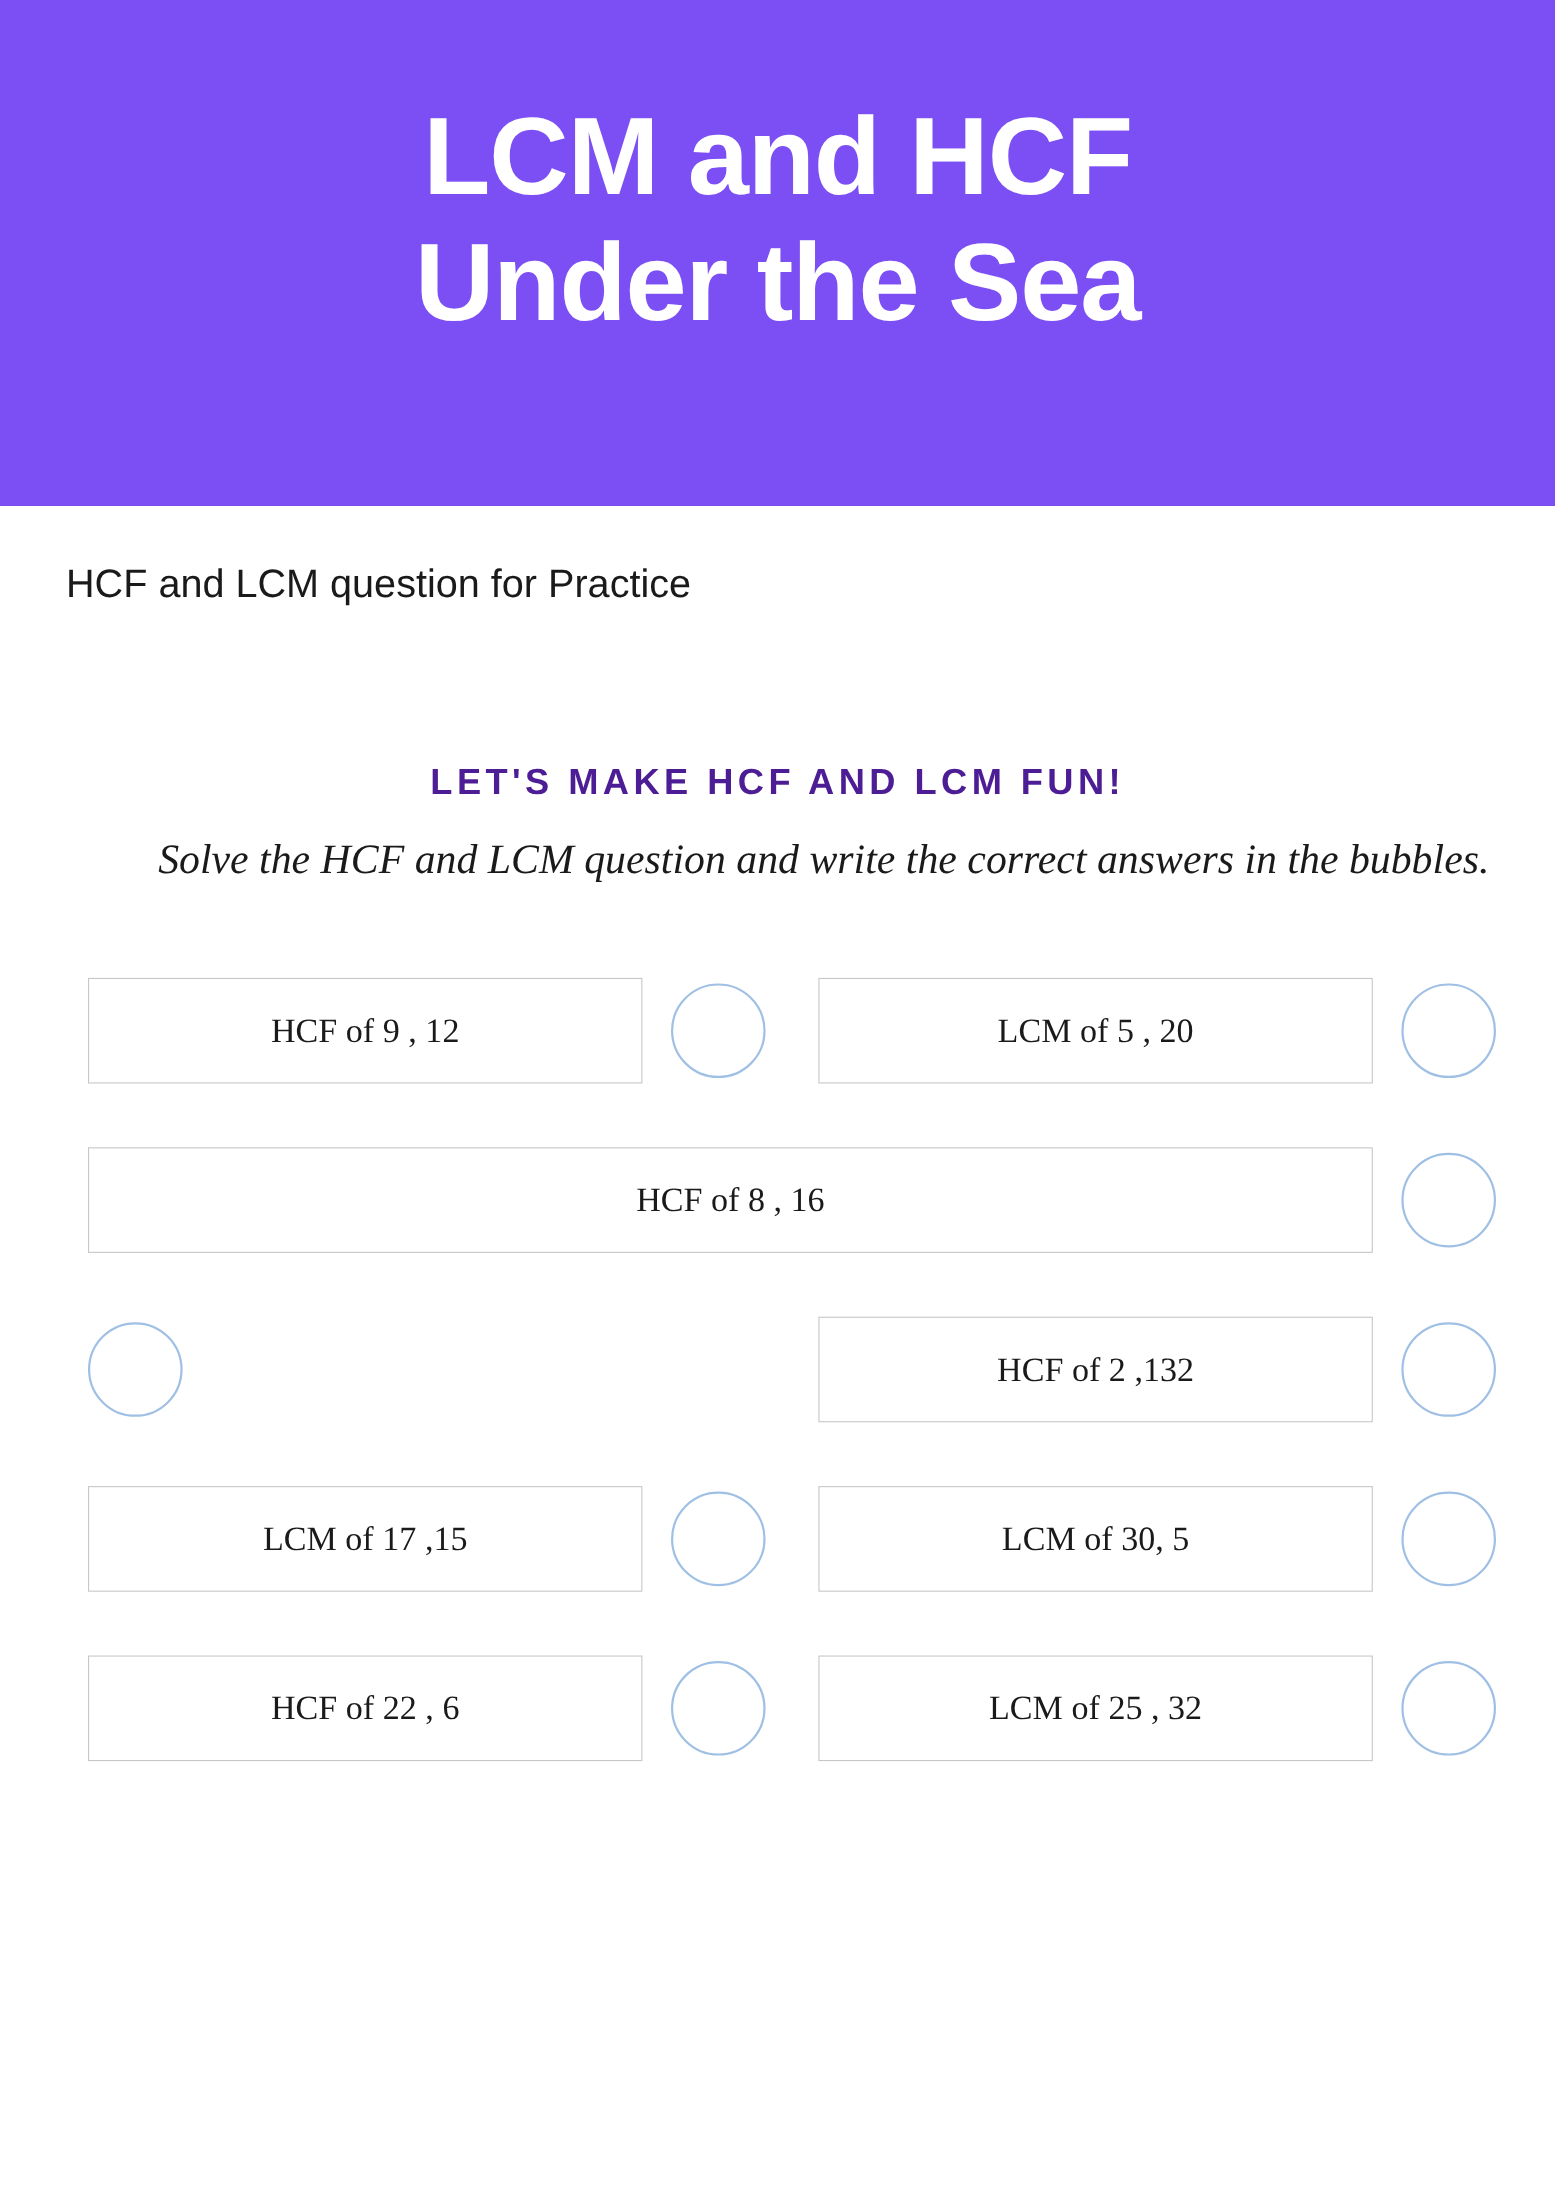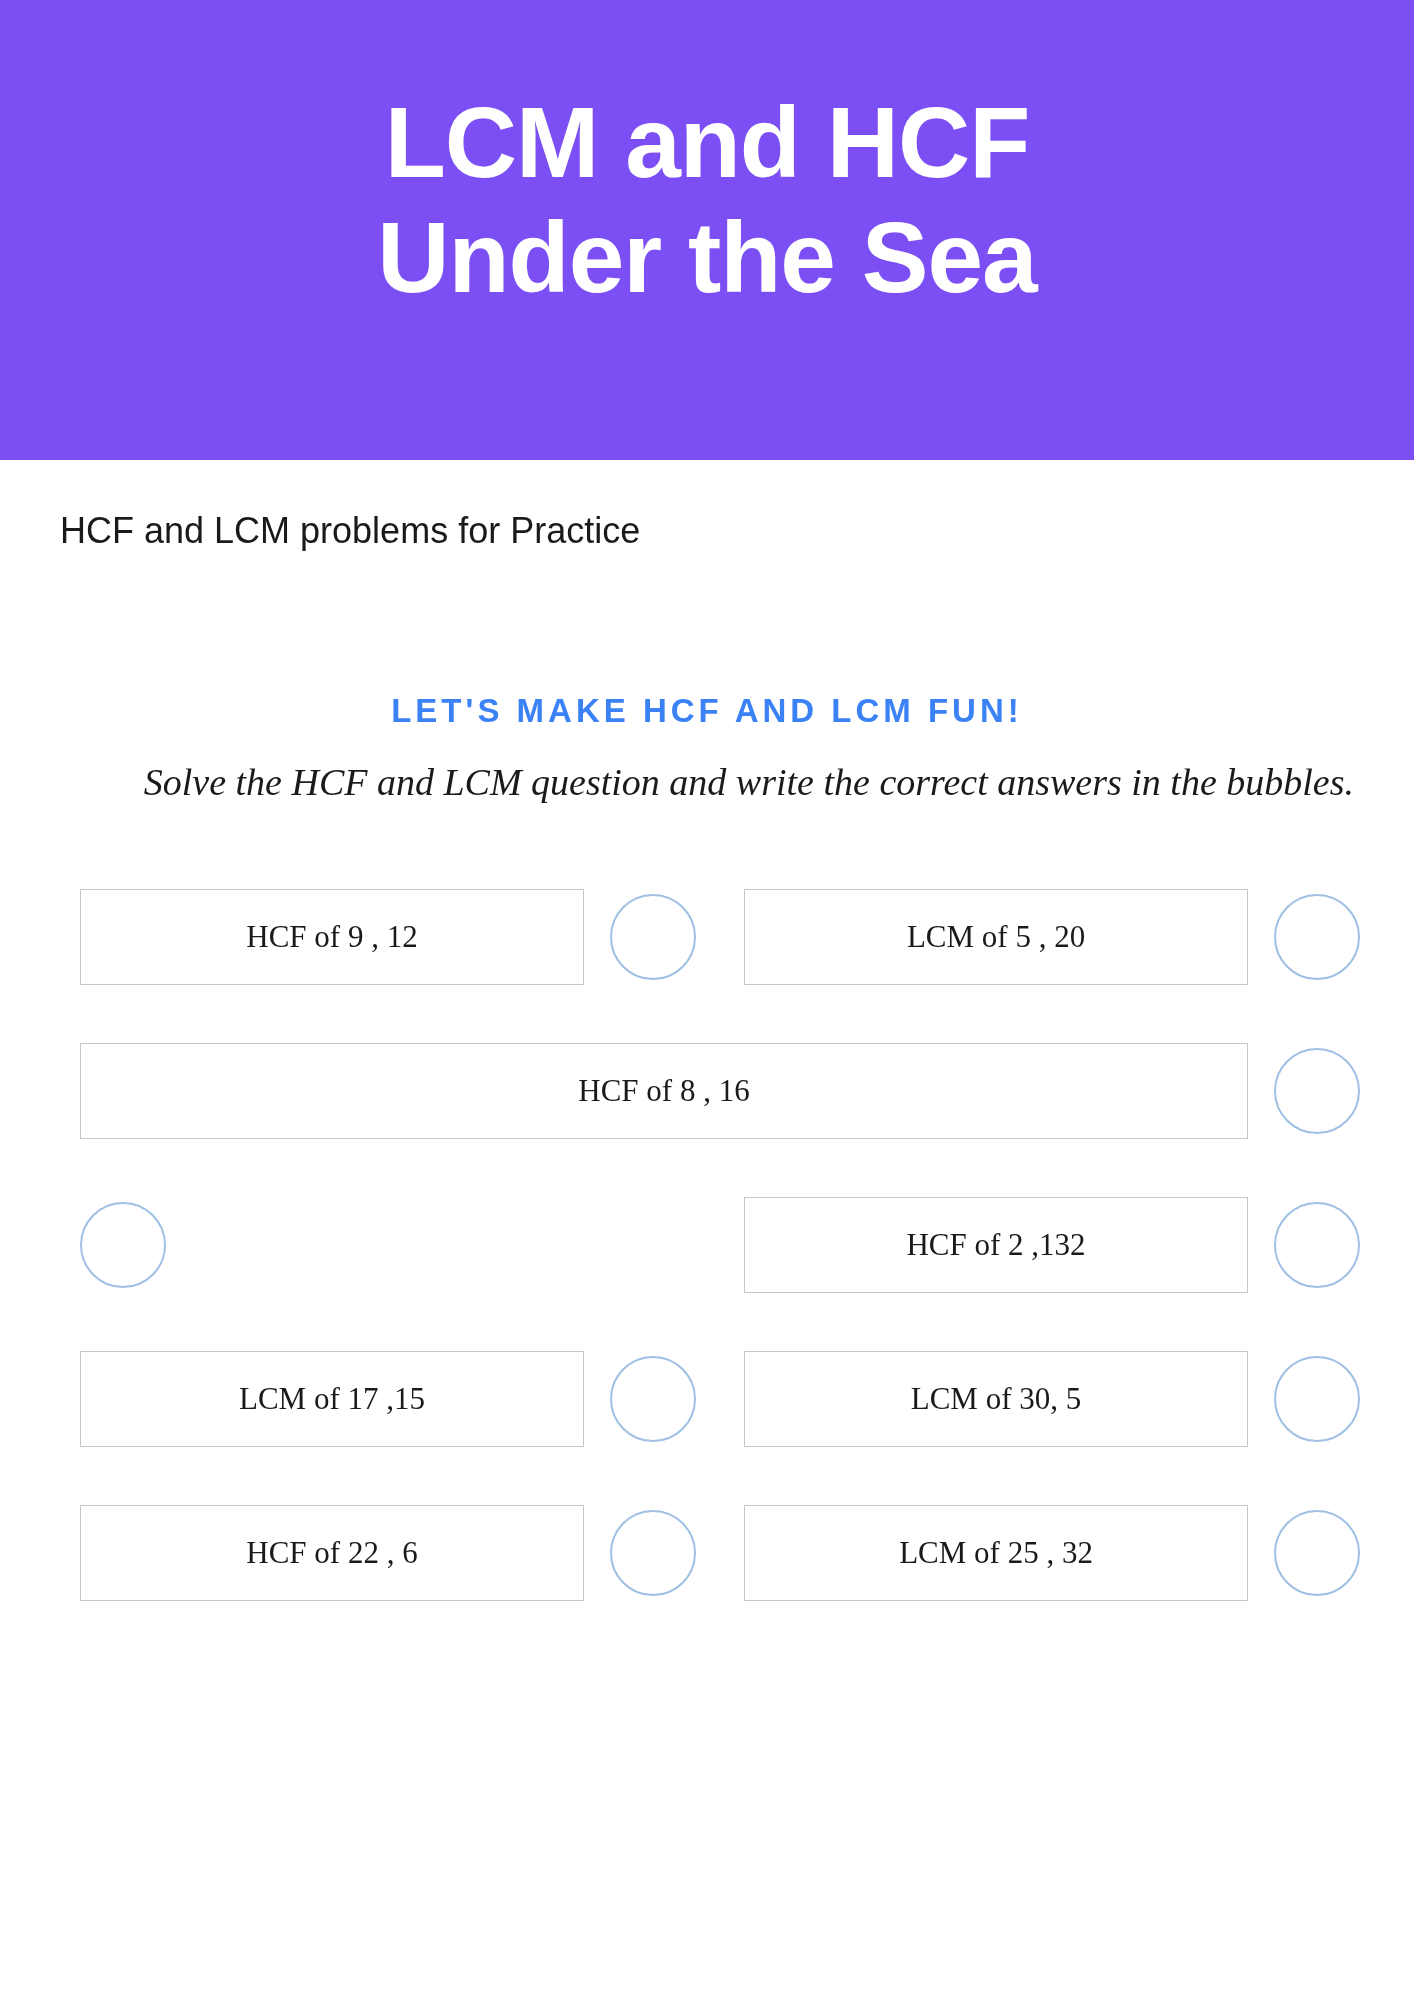--- a/index.html
+++ b/index.html
@@ -33,21 +33,21 @@
     font-family: 'Helvetica Neue', Arial, sans-serif;
     font-size: 36px;
     color: #1a1a1a;
     padding: 50px 60px 0 60px;
     font-weight: 400;
   }
   .fun-heading {
     font-family: 'Arial', 'Helvetica Neue', sans-serif;
     font-weight: 700;
     font-size: 33px;
-    color: #3b82f6;
+    color: #4c1d95;
     text-align: center;
     letter-spacing: 4px;
     margin-top: 140px;
   }
   .instructions {
     font-family: Georgia, 'Times New Roman', serif;
     font-size: 38px;
     color: #1a1a1a;
     text-align: right;
     margin-top: 30px;
@@ -95,21 +95,21 @@
 </head>
 <body>
 
 <div class="header">
   <h1>
     <span>LCM and HCF</span><br>
     <span>Under the Sea</span>
   </h1>
 </div>
 
-<div class="subtitle">HCF and LCM problems for Practice</div>
+<div class="subtitle">HCF and LCM question for Practice</div>
 
 <div class="fun-heading">LET'S MAKE HCF AND LCM FUN!</div>
 
 <div class="instructions">Solve the HCF and LCM question and write the correct answers in the bubbles.</div>
 
 <div class="grid">
 
   <div class="row">
     <div class="item">
       <div class="box">HCF of 9 , 12</div>

